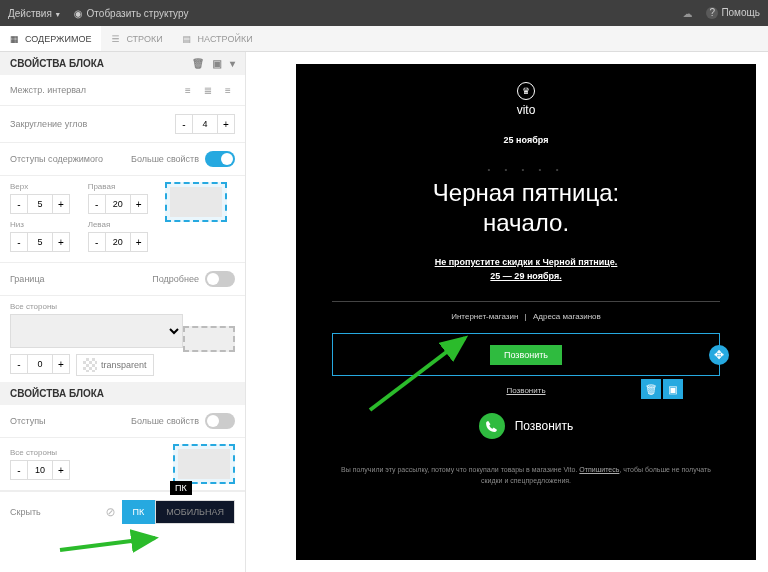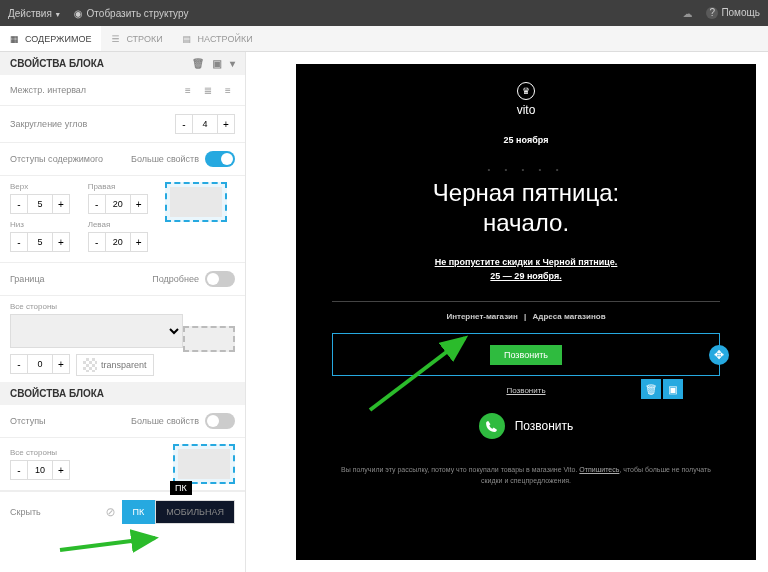--- a/index.html
+++ b/index.html
@@ -61,21 +61,21 @@
   .canvas { flex: 1; background: #fff; padding: 12px; }
   .email { width: 100%; height: 100%; background: #000; color: #fff; position: relative; overflow: hidden; text-align: center; }
   .logo { margin-top: 18px; font-size: 12px; }
   .logo-icon { width: 18px; height: 18px; border: 1px solid #fff; border-radius: 50%; margin: 0 auto 3px; display:flex; align-items:center; justify-content:center; font-size:9px; }
   .date { margin-top: 18px; font-size: 9px; font-weight: bold; }
   .dots { margin-top: 20px; letter-spacing: 6px; color: #444; font-size: 8px; }
   .headline { margin-top: 4px; font-size: 24px; line-height: 1.25; }
   .sub { margin-top: 18px; font-size: 9px; font-weight: bold; line-height: 1.5; text-decoration: underline; }
   .hr { border-top: 1px solid #444; margin: 18px 36px 0; }
   .links { margin-top: 10px; font-size: 8px; color: #ccc; }
-  .links span { margin: 8px 2px; font-weight: bold; }
+  .links span { margin: 8px 2px; }
   .call-block { margin: 12px 36px 0; border: 1px solid #26a9e0; padding: 10px; position: relative; }
   .move-handle { position: absolute; right: -10px; top: 50%; transform: translateY(-50%); width: 20px; height: 20px; border-radius: 50%; background: #26a9e0; color:#fff; display:flex; align-items:center; justify-content:center; font-size:12px; }
   .call-btn { background: #2fbb3f; color: #fff; font-size: 9px; padding: 5px 14px; border: none; }
   .block-tools { position: absolute; right: 36px; top: 100%; margin-top: 4px; display: flex; gap: 2px; }
   .block-tool { width: 20px; height: 20px; background: #26a9e0; color: #fff; display:flex; align-items:center; justify-content:center; font-size:10px; }
   .link-sm { margin-top: 10px; font-size: 8px; text-decoration: underline; color: #ccc; }
   .call2 { margin-top: 18px; display: flex; align-items: center; justify-content: center; gap: 10px; font-size: 12px; }
   .phone-circ { width: 26px; height: 26px; border-radius: 50%; background: #2fbb3f; display:flex; align-items:center; justify-content:center; }
   .footer { margin-top: 26px; padding: 0 36px 0; font-size: 7px; color: #888; line-height: 1.5; }
   .footer u { color: #aaa; }

